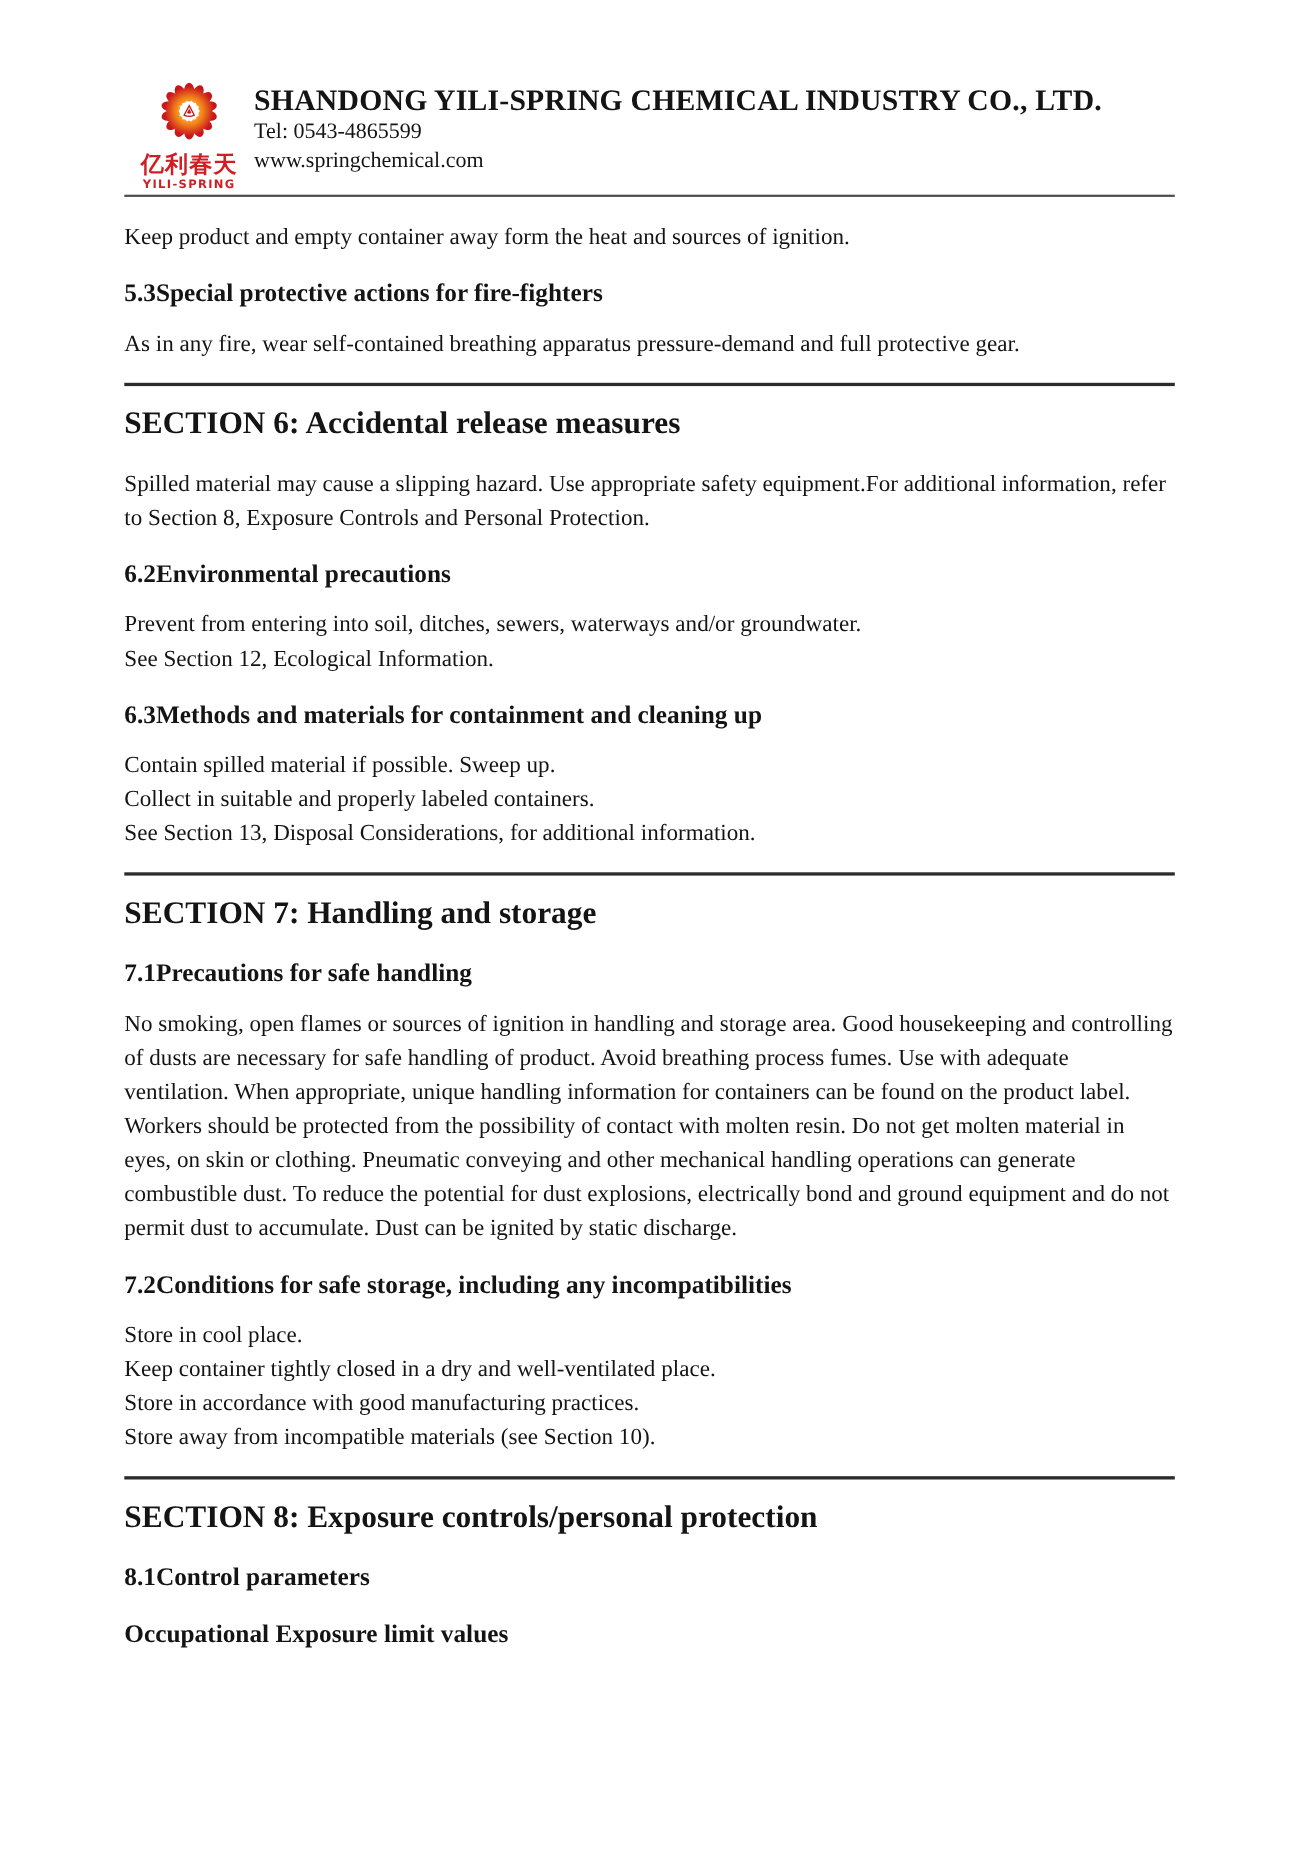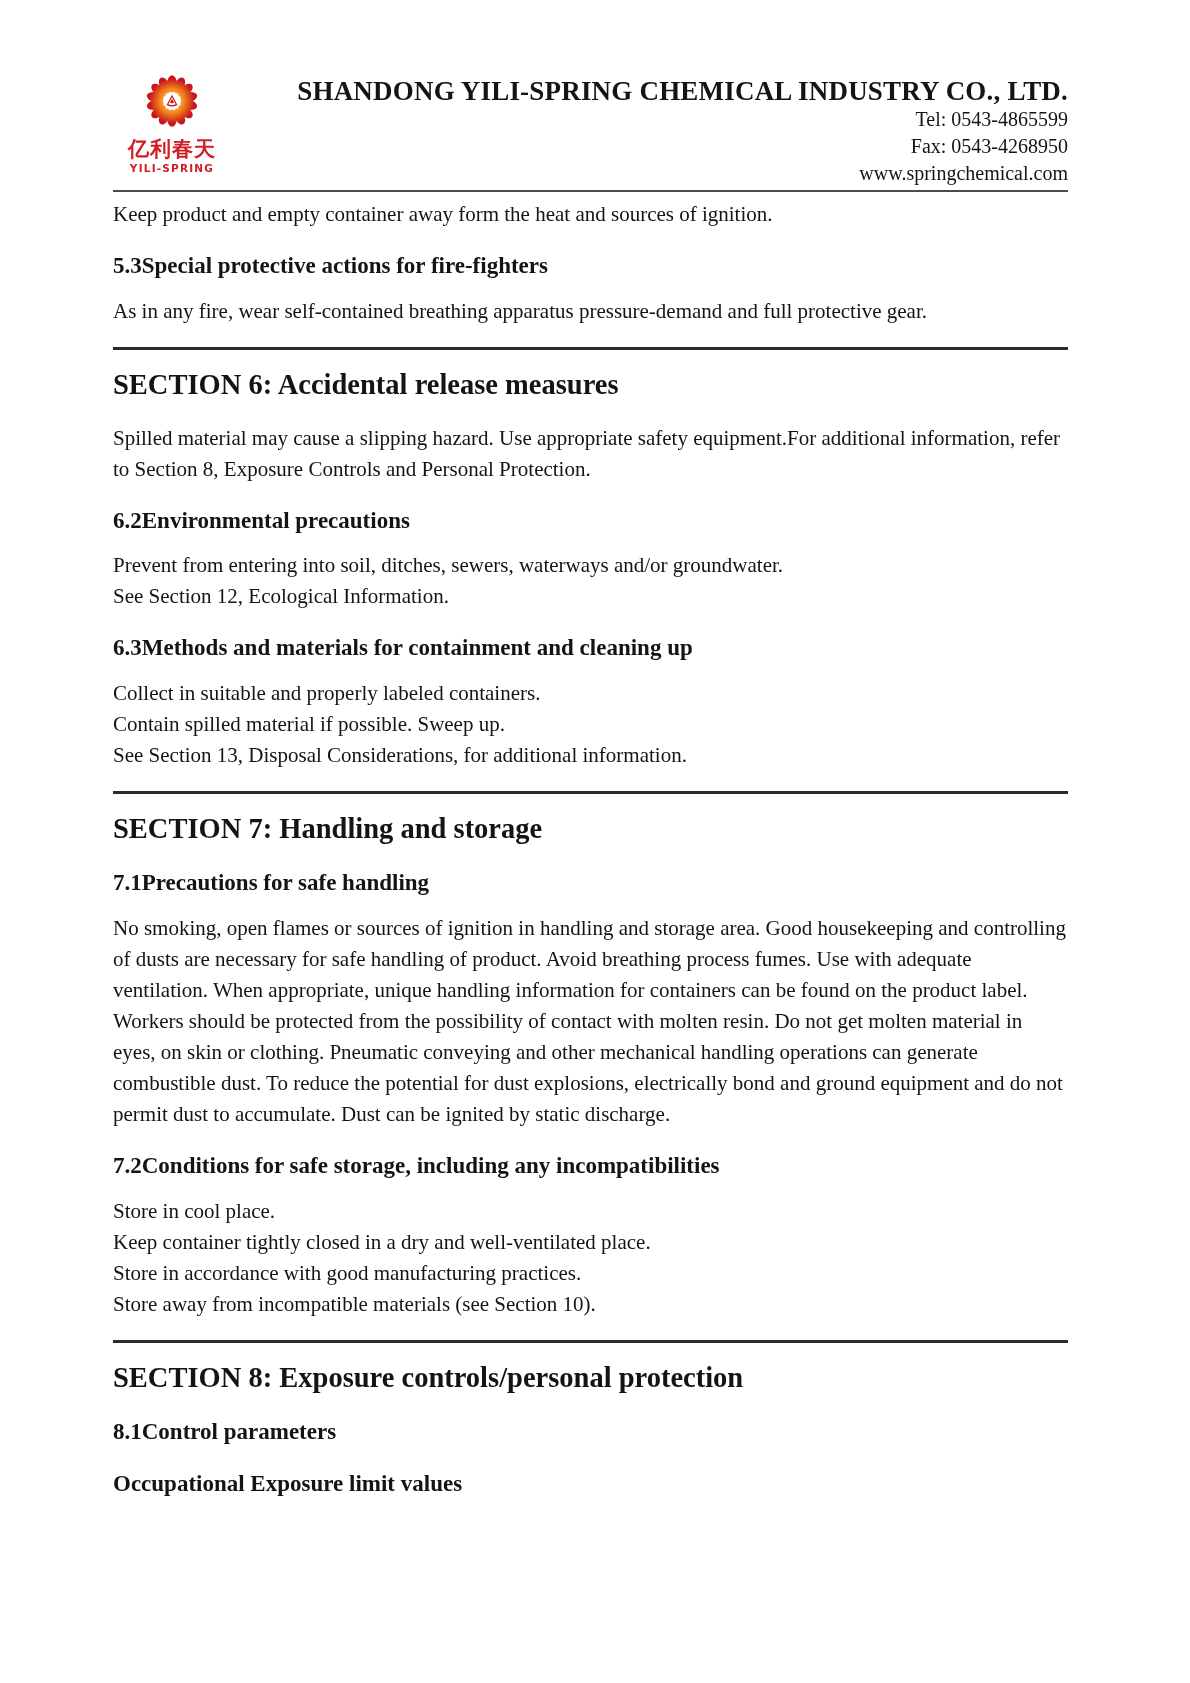--- a/index.html
+++ b/index.html
@@ -12,25 +12,25 @@
   .logo{width:118px;display:flex;flex-direction:column;align-items:center;margin-top:6px;flex:0 0 auto;}
   .logo svg{display:block;}
   .logo-cn{
     color:#cf1f25;font-weight:bold;font-size:21px;line-height:1.15;letter-spacing:1px;
     font-family:"DejaVu Sans", sans-serif;margin-top:3px;white-space:nowrap;
   }
   .logo-en{
     color:#cf1f25;font-weight:bold;font-size:10.5px;letter-spacing:1.2px;
     font-family:"DejaVu Sans", sans-serif;margin-top:1px;white-space:nowrap;
   }
-  .head-right{flex:1;text-align:right;padding-top:14px;}
+  .head-right{flex:1;text-align:left;padding-top:14px;}
   .company-name{font-weight:bold;font-size:27px;line-height:1.12;letter-spacing:0.2px;}
   .contact-line{font-size:20px;line-height:1.34;}
   .head-rule{border-top:2px solid #4c4c4c;margin:3px 122px 0 113px;}
-  .doc-body{padding:2px 122px 0 113px;}
+  .doc-body{padding:16px 122px 0 113px;}
   .p{font-size:21px;line-height:31px;margin:0;}
   .doc-body .p:first-child{margin-top:5px;}
   .h2{font-size:23px;font-weight:bold;line-height:1.3;margin:21px 0 15px;}
   .h1{font-size:28.5px;font-weight:bold;line-height:1.3;margin:16px 0 20px;}
   .h3{font-size:23px;font-weight:bold;line-height:1.3;margin:22px 0 0;}
   .divider{border-top:3px solid #2b2b2b;height:0;margin:20px 0 0;}
 </style>
 </head>
 <body>
 
@@ -67,40 +67,39 @@
           <path d="M50 42.5 L57 55.5 Q50 59 43 55.5 Z" fill="none" stroke="#c8161d" stroke-width="1.8"></path>
           <path d="M50 46.5 L53 52.5 Q50 54 47 52.5 Z" fill="#c8161d"></path>
         </svg>
       </span>
       <div class="logo-cn">亿利春天</div>
       <div class="logo-en">YILI-SPRING</div>
     </div>
     <div class="head-right">
       <div class="company-name">SHANDONG YILI-SPRING CHEMICAL INDUSTRY CO., LTD.</div>
       <div class="contact-line">Tel: 0543-4865599</div>
-      <div class="contact-line">Fax: 0543-4268950</div>
       <div class="contact-line">www.springchemical.com</div>
     </div>
   </header>
 
   <div class="head-rule"></div>
 
   <main class="doc-body" id="content">
       <div class="p">Keep product and empty container away form the heat and sources of ignition.</div>
       <div class="h2">5.3Special protective actions for fire-fighters</div>
       <div class="p">As in any fire, wear self-contained breathing apparatus pressure-demand and full protective gear.</div>
       <div class="divider"></div>
       <div class="h1">SECTION 6: Accidental release measures</div>
       <div class="p">Spilled material may cause a slipping hazard. Use appropriate safety equipment.For additional information, refer to Section 8, Exposure Controls and Personal Protection.</div>
       <div class="h2">6.2Environmental precautions</div>
       <div class="p">Prevent from entering into soil, ditches, sewers, waterways and/or groundwater.</div>
       <div class="p">See Section 12, Ecological Information.</div>
       <div class="h2">6.3Methods and materials for containment and cleaning up</div>
+      <div class="p">Contain spilled material if possible. Sweep up.</div>
       <div class="p">Collect in suitable and properly labeled containers.</div>
-      <div class="p">Contain spilled material if possible. Sweep up.</div>
       <div class="p">See Section 13, Disposal Considerations, for additional information.</div>
       <div class="divider"></div>
       <div class="h1">SECTION 7: Handling and storage</div>
       <div class="h2">7.1Precautions for safe handling</div>
       <div class="p">No smoking, open flames or sources of ignition in handling and storage area. Good housekeeping and controlling of dusts are necessary for safe handling of product. Avoid breathing process fumes. Use with adequate ventilation. When appropriate, unique handling information for containers can be found on the product label. Workers should be protected from the possibility of contact with molten resin. Do not get molten material in eyes, on skin or clothing. Pneumatic conveying and other mechanical handling operations can generate combustible dust. To reduce the potential for dust explosions, electrically bond and ground equipment and do not permit dust to accumulate. Dust can be ignited by static discharge.</div>
       <div class="h2">7.2Conditions for safe storage, including any incompatibilities</div>
       <div class="p">Store in cool place.</div>
       <div class="p">Keep container tightly closed in a dry and well-ventilated place.</div>
       <div class="p">Store in accordance with good manufacturing practices.</div>
       <div class="p">Store away from incompatible materials (see Section 10).</div>

